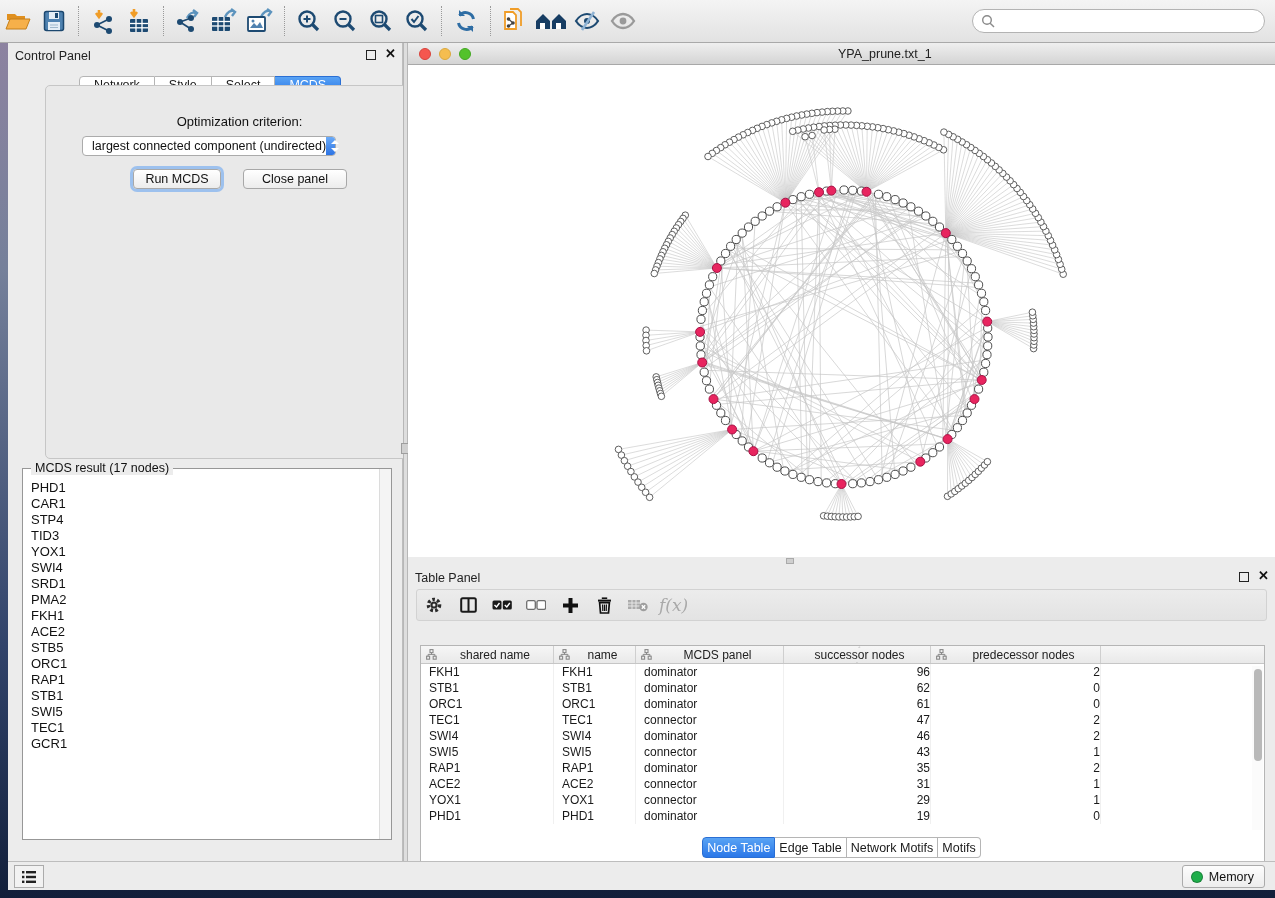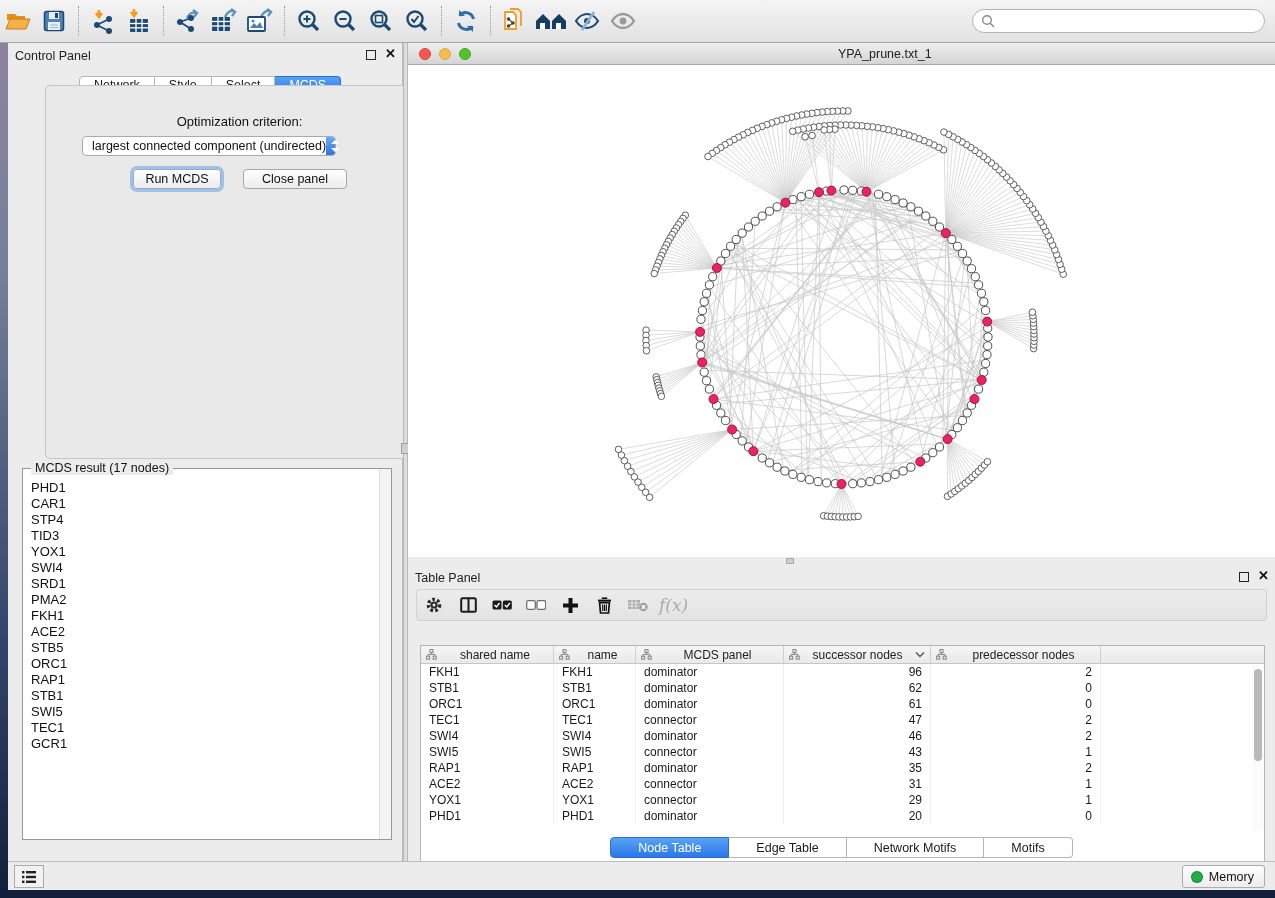--- a/index.html
+++ b/index.html
@@ -79,26 +79,26 @@
   .tp-toolbar { position:absolute; left:8px; top:24px; width:851px; height:32px; display:flex; align-items:center;
                 background:linear-gradient(180deg,#ececec,#e3e3e3); border:1px solid #d2d2d2; border-radius:3px; }
   .tpbtn { background:none; border:none; width:34px; height:32px; display:flex; align-items:center; justify-content:center; cursor:default; }
   .fx { font-family:"DejaVu Serif", serif; font-style:italic; font-size:17px; color:#a9a9a9; padding-left:4px; }
   .ntable { position:absolute; left:12px; top:80px; width:845px; height:219px; background:#fff; border:1px solid #b5b5b5; }
   .thead { display:flex; height:18px; background:linear-gradient(180deg,#f6f6f6,#e9e9e9); border-bottom:1px solid #c6c6c6; }
   .th { display:flex; align-items:center; font-size:12px; color:#222; border-right:1px solid #cfcfcf; padding-left:5px; }
   .th .lbl { flex:1; text-align:center; }
   .trow { display:flex; height:16px; }
   .td { font-size:12px; line-height:16px; padding-left:8px; border-right:1px solid #f0f0f0; overflow:hidden; white-space:nowrap; }
-  .td.num { text-align:right; padding-right:8px; }
-  .c0 { width:133px; } .c1 { width:82px; } .c2 { width:148px; } .c3 { width:147px; } .c4 { width:170px; } .c5 { flex:1; border-right:none; }
+  .td.num { text-align:right; }
+  .c0 { width:133px; } .c1 { width:82px; } .c2 { width:148px; } .c3 { width:147px;flex-direction:column; } .c4 { width:170px; } .c5 { flex:1; border-right:none; }
   .tscroll { position:absolute; right:1px; top:20px; width:11px; height:164px; background:#fbfbfb; }
   .tscroll .thumb { position:absolute; left:1.5px; top:3px; width:8px; height:92px; background:#b9b9b9; border-radius:4px; }
   .table-tabs { position:absolute; left:0; right:0; top:272px; display:flex; justify-content:center; }
-  .table-tabs .tab { height:21px; line-height:20px; font-size:12.5px; padding:0 27px; }
+  .table-tabs .tab { height:21px; line-height:20px; font-size:12.5px; padding:0 4px; }
 
   
   .status-bar { position:absolute; left:8px; top:861px; width:1267px; height:29px; background:#ececec; border-top:1px solid #bdbdbd; }
   .list-btn { position:absolute; left:6px; top:3px; width:30px; height:23px; background:#f2f2f2;
               border:1px solid #ababab; display:flex; align-items:center; justify-content:center; cursor:default; }
   .memory-btn { position:absolute; right:10px; top:3px; height:23px; padding:0 10px 0 8px; display:flex; align-items:center;
                 background:linear-gradient(180deg,#fdfdfd,#ededed); border:1px solid #ababab; border-radius:3px;
                 font-size:12.5px; color:#111; cursor:default; }
   .mem-dot { width:12px; height:12px; border-radius:50%; margin-right:6px; border:1px solid rgba(0,0,0,.25); }
 </style>
@@ -1151,21 +1151,21 @@
             <div class="td c1">YOX1</div>
             <div class="td c2">connector</div>
             <div class="td c3 num">29</div>
             <div class="td c4 num">1</div>
             <div class="td c5"></div>
           </div>
           <div class="trow">
             <div class="td c0">PHD1</div>
             <div class="td c1">PHD1</div>
             <div class="td c2">dominator</div>
-            <div class="td c3 num">20</div>
+            <div class="td c3 num">19</div>
             <div class="td c4 num">0</div>
             <div class="td c5"></div>
           </div>
         </div>
       <div class="tscroll">
           <div class="thumb"></div>
         </div>
     </div>
 
     <div class="table-tabs" id="table-tabs">

